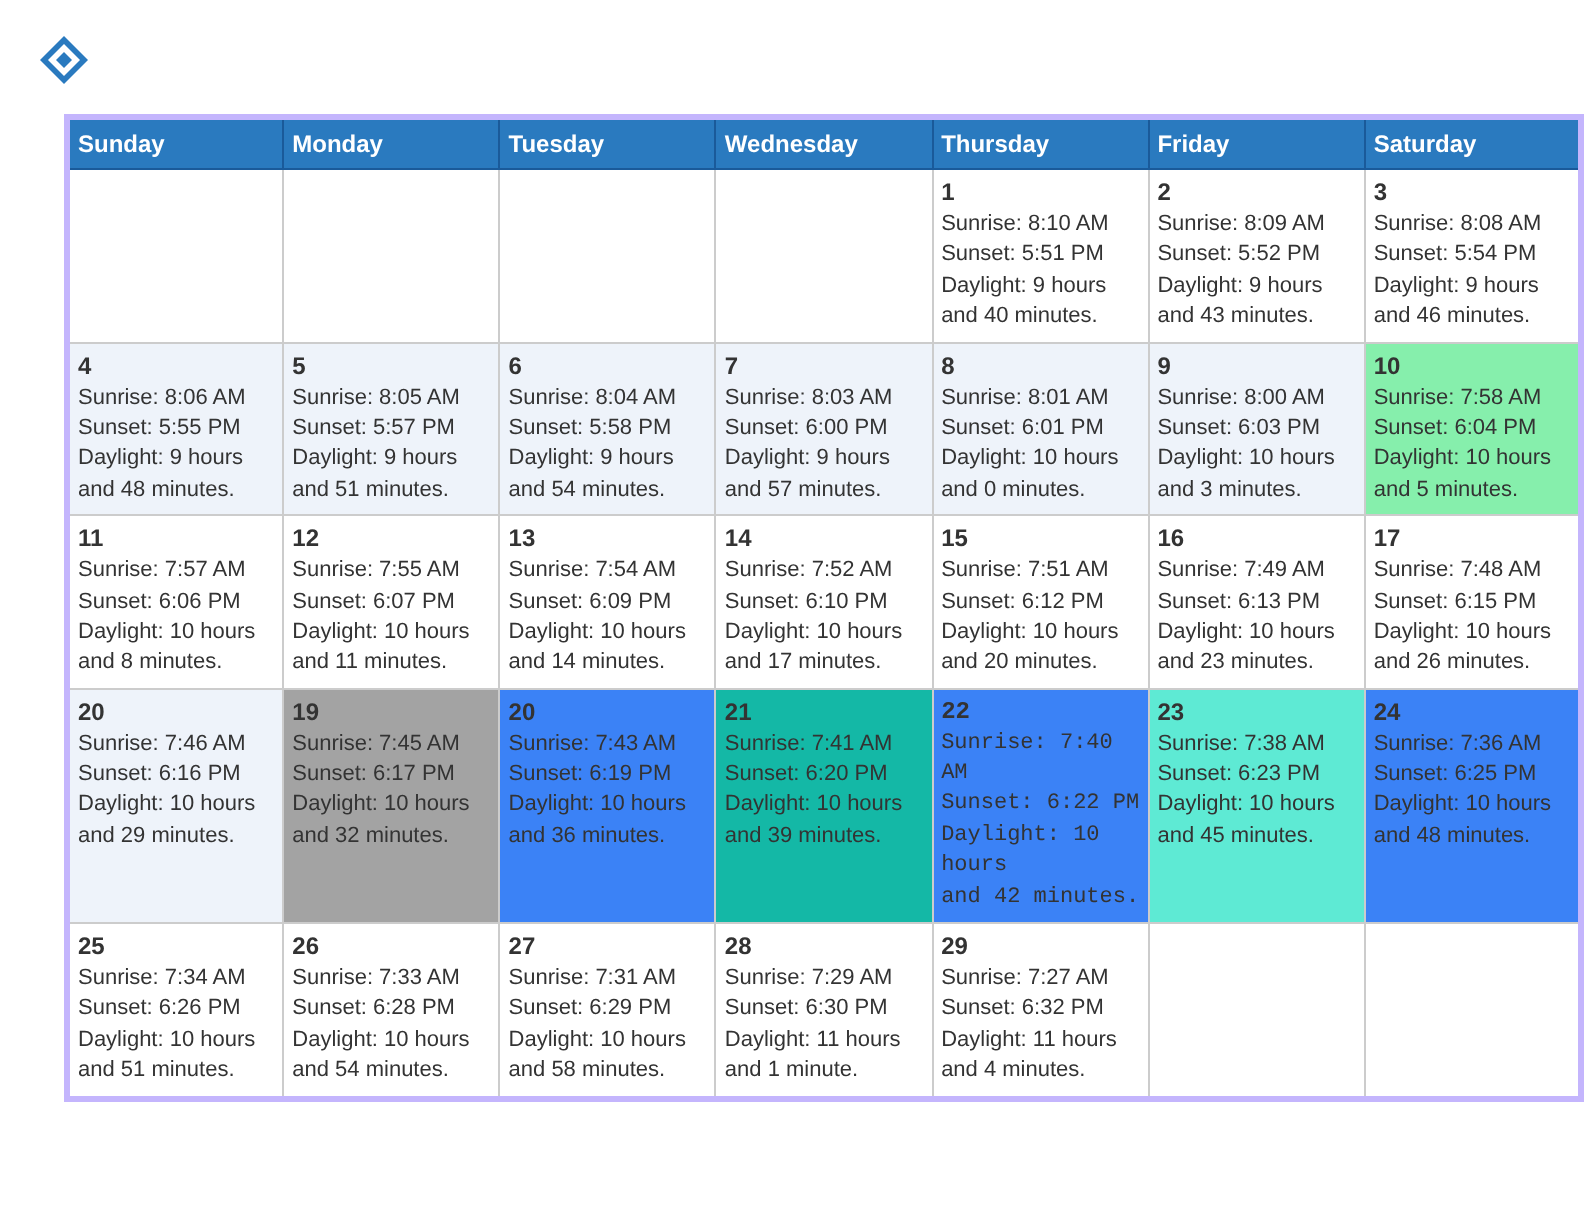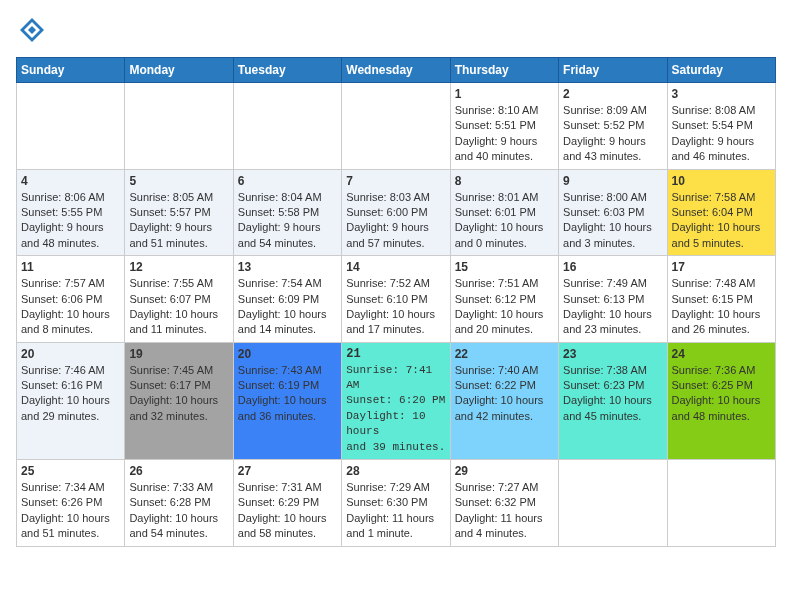--- a/index.html
+++ b/index.html
@@ -43,21 +43,22 @@
       font-weight: bold;
       color: #333;
     }
     .location {
       font-size: 15px;
       color: #555;
     }
     .calendar {
       width: 100%;
       border-collapse: collapse;
-      border: 1px solid #c4b5fd;
+      border: 3px solid #c4b5fd;
+      margin-left: 16px;
     }
     .calendar th {
       background: #2a7abf;
       color: #fff;
       font-size: 12px;
       font-weight: bold;
       padding: 5px 4px;
       text-align: left;
       border: 1px solid #1a5a9a;
     }
@@ -157,21 +158,21 @@
           <div class="day-info">Sunrise: 8:03 AM<br>Sunset: 6:00 PM<br>Daylight: 9 hours<br>and 57 minutes.</div>
         </td>
         <td style="background: rgb(238, 243, 250);">
           <span class="day-num">8</span>
           <div class="day-info">Sunrise: 8:01 AM<br>Sunset: 6:01 PM<br>Daylight: 10 hours<br>and 0 minutes.</div>
         </td>
         <td style="background: rgb(238, 243, 250);">
           <span class="day-num">9</span>
           <div class="day-info">Sunrise: 8:00 AM<br>Sunset: 6:03 PM<br>Daylight: 10 hours<br>and 3 minutes.</div>
         </td>
-        <td style="background: #fde047;">
+        <td style="background: #86efac;">
           <span class="day-num">10</span>
           <div class="day-info">Sunrise: 7:58 AM<br>Sunset: 6:04 PM<br>Daylight: 10 hours<br>and 5 minutes.</div>
         </td>
       </tr>
       <tr>
         <td>
           <span class="day-num">11</span>
           <div class="day-info">Sunrise: 7:57 AM<br>Sunset: 6:06 PM<br>Daylight: 10 hours<br>and 8 minutes.</div>
         </td>
         <td>
@@ -205,33 +206,33 @@
           <div class="day-info">Sunrise: 7:46 AM<br>Sunset: 6:16 PM<br>Daylight: 10 hours<br>and 29 minutes.</div>
         </td>
         <td style="background: #a3a3a3;">
           <span class="day-num">19</span>
           <div class="day-info">Sunrise: 7:45 AM<br>Sunset: 6:17 PM<br>Daylight: 10 hours<br>and 32 minutes.</div>
         </td>
         <td style="background: #3b82f6;">
           <span class="day-num">20</span>
           <div class="day-info">Sunrise: 7:43 AM<br>Sunset: 6:19 PM<br>Daylight: 10 hours<br>and 36 minutes.</div>
         </td>
-        <td style="background: #5eead4; font-family: Liberation Mono, monospace;">
+        <td style="background: #14b8a6;">
           <span class="day-num">21</span>
           <div class="day-info">Sunrise: 7:41 AM<br>Sunset: 6:20 PM<br>Daylight: 10 hours<br>and 39 minutes.</div>
         </td>
-        <td style="background: #7dd3fc;">
+        <td style="background: #3b82f6; font-family: Liberation Mono, monospace;">
           <span class="day-num">22</span>
           <div class="day-info">Sunrise: 7:40 AM<br>Sunset: 6:22 PM<br>Daylight: 10 hours<br>and 42 minutes.</div>
         </td>
         <td style="background: #5eead4;">
           <span class="day-num">23</span>
           <div class="day-info">Sunrise: 7:38 AM<br>Sunset: 6:23 PM<br>Daylight: 10 hours<br>and 45 minutes.</div>
         </td>
-        <td style="background: #84cc16;">
+        <td style="background: #3b82f6;">
           <span class="day-num">24</span>
           <div class="day-info">Sunrise: 7:36 AM<br>Sunset: 6:25 PM<br>Daylight: 10 hours<br>and 48 minutes.</div>
         </td>
       </tr>
       <tr>
         <td>
           <span class="day-num">25</span>
           <div class="day-info">Sunrise: 7:34 AM<br>Sunset: 6:26 PM<br>Daylight: 10 hours<br>and 51 minutes.</div>
         </td>
         <td>

